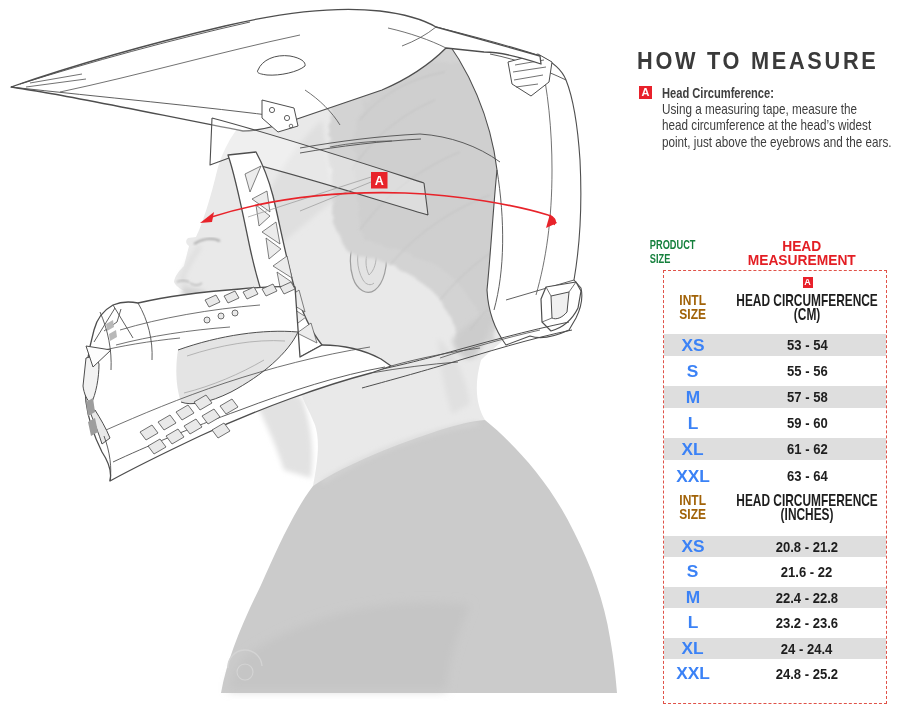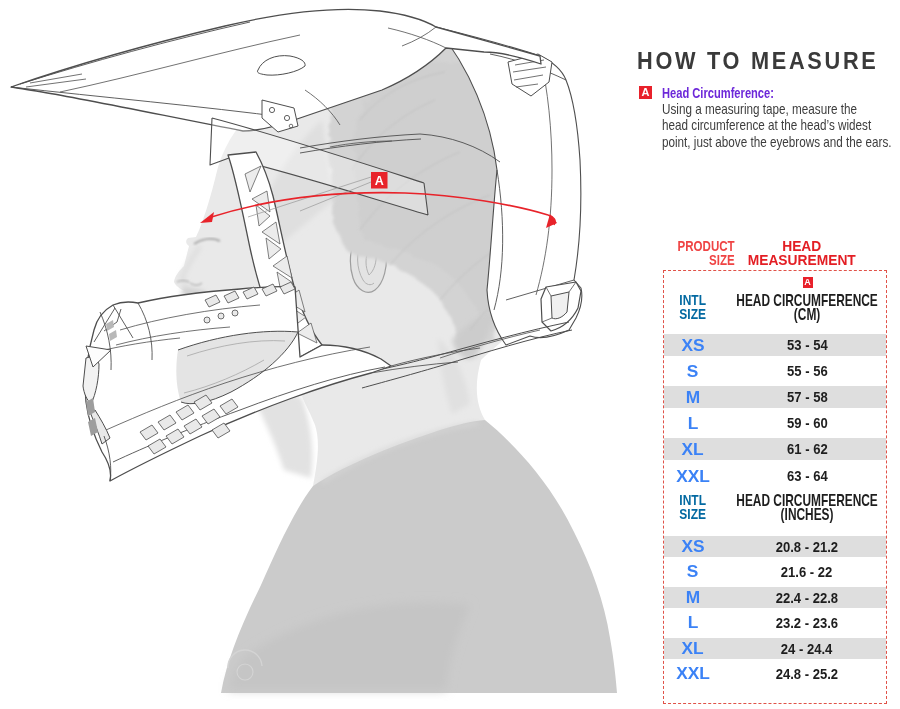--- a/index.html
+++ b/index.html
@@ -3,41 +3,41 @@
 <meta charset="utf-8">
 <style>
 html,body{margin:0;padding:0;width:900px;height:709px;background:#ffffff;
 font-family:"Liberation Sans",sans-serif;overflow:hidden;position:relative;}
 .abs{position:absolute;}
 .cx{transform-origin:left top;display:inline-block;white-space:nowrap;}
 #h1{left:637px;top:47px;font-size:24px;font-weight:bold;color:#3a3a3a;letter-spacing:3px;}
 #h1 span{transform:scaleX(0.905);}
 #abox1{left:639px;top:86px;width:13px;height:13px;line-height:13px;background:#e8212b;color:#fff;
 font-size:11px;font-weight:bold;text-align:center;}
-#hc{left:662px;top:85px;font-size:14px;font-weight:bold;color:#6d28d9;}
+#hc{left:662px;top:85px;font-size:14px;font-weight:bold;color:#404040;}
 #hc span{transform:scaleX(0.795);}
 #para{left:662px;top:101px;font-size:15px;line-height:16.4px;color:#3d3d3d;}
 #para span{transform:scaleX(0.78);}
 
-#thead1{left:643px;top:239px;width:100px;text-align:right;font-size:15px;font-weight:bold;color:#ef4444;line-height:13.5px;}
+#thead1{left:643px;top:239px;width:100px;text-align:left;font-size:12px;font-weight:bold;color:#15803d;line-height:13.5px;}
 #thead2{left:702px;top:239px;width:200px;text-align:center;font-size:15px;font-weight:bold;color:#e31e24;line-height:13.5px;}
 .cxc{transform-origin:center top;display:inline-block;white-space:nowrap;transform:scaleX(0.85);}
 #thead1 .cxc{transform:scaleX(0.77);}
 #thead2 .cxc{transform:scaleX(0.92);}
 .num .cxc{transform:scaleX(0.87);}
 .sz .cxc{transform:scaleX(1.05);}
 .hdr .cxc{transform:scaleX(0.80);}
 .hdr2 .cxc{transform:scaleX(0.70);}
 #tbl{left:663px;top:270px;width:222px;height:432px;border:1px dashed #e05248;}
 .grow{background:#dedede;}
 .cell1{position:absolute;left:2.5px;width:53px;text-align:center;}
 .cell2{position:absolute;left:23px;width:240px;text-align:center;}
 .sz{font-size:16.5px;font-weight:bold;color:#3b82f6;}
 .num{font-size:15px;font-weight:bold;color:#1e1e1e;}
-.hdr{font-size:15px;font-weight:bold;color:#0369a1;line-height:14px;text-align:center;}
+.hdr{font-size:15px;font-weight:bold;color:#a16207;line-height:14px;text-align:center;}
 .hdr2{font-size:17px;font-weight:bold;color:#1e1e1e;line-height:13.5px;}
 #abox2{position:absolute;left:138.5px;top:5.5px;width:10px;height:11.5px;background:#e8212b;color:#fff;font-size:9px;font-weight:bold;text-align:center;line-height:11.5px;}
 </style>
 </head>
 <body>
 <svg class="abs" style="left:0;top:0" width="645" height="709" viewBox="0 0 645 709">
 <defs>
 <filter id="b1" x="-20%" y="-20%" width="140%" height="140%">
         <feGaussianBlur stdDeviation="1.2"></feGaussianBlur>
       </filter>

